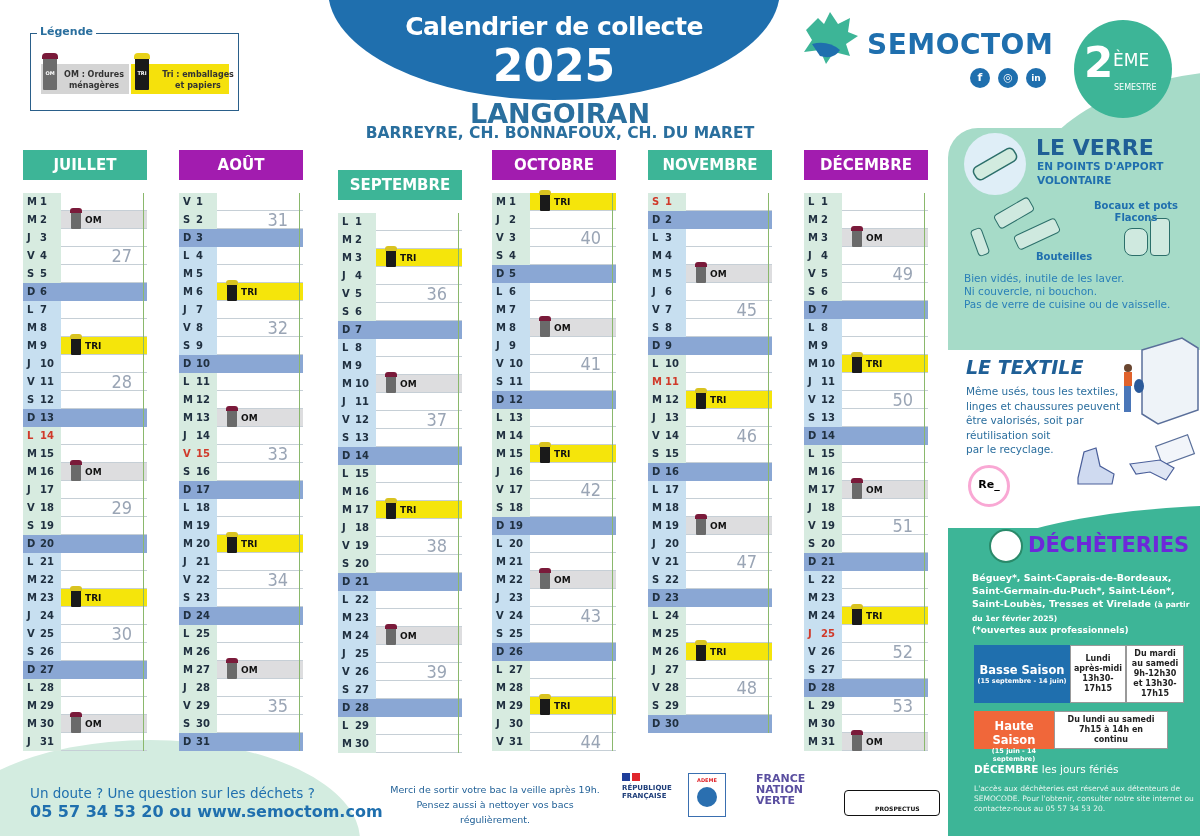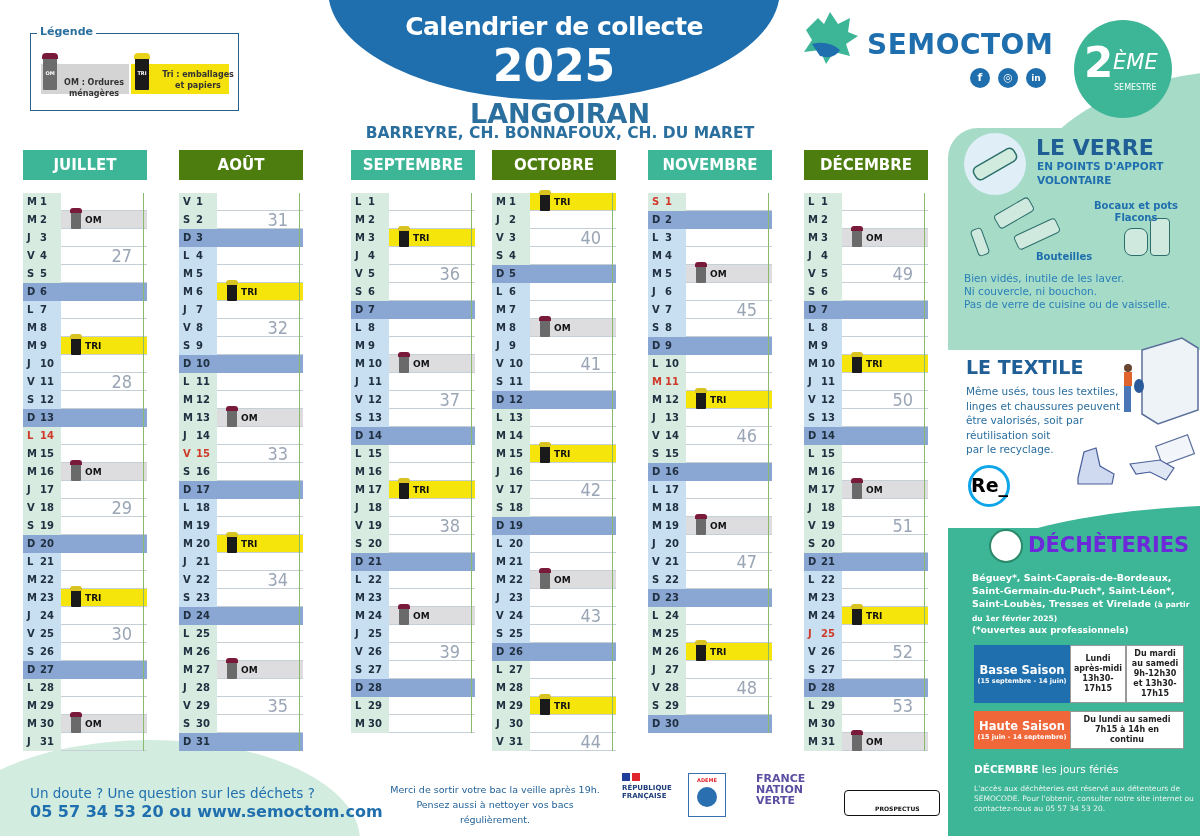--- a/index.html
+++ b/index.html
@@ -23,27 +23,27 @@
   .bin.om::before { background: #7a1a3a; }
   .bin.tri { background: #1a1a1a; }
   .bin.tri::before { background: #e8d21a; }
   .bin span { position: absolute; top: 14px; left: 0; width: 14px; text-align: center; font-size: 5px; color: #fff; font-weight: bold; }
   
   .leaf { position: absolute; left: 798px; top: 10px; width: 62px; height: 56px; }
   .brand { position: absolute; left: 867px; top: 28px; font-size: 28px; font-weight: bold; color: #1f6fae; letter-spacing: 0.5px; }
   .social { position: absolute; top: 68px; width: 20px; height: 20px; border-radius: 50%; background: #1f6fae; color: #fff; font-size: 11px; font-weight: bold; text-align: center; line-height: 20px; }
   .semester { position: absolute; left: 1074px; top: 20px; width: 98px; height: 98px; border-radius: 50%; background: #3db597; color: #fff; }
   .sem-num { position: absolute; left: 10px; top: 18px; font-size: 42px; font-weight: bold; }
-  .sem-eme { position: absolute; left: 39px; top: 30px; font-size: 21px; font-style: italic; }
+  .sem-eme { position: absolute; left: 39px; top: 30px; font-size: 17px; }
   .sem-lbl { position: absolute; left: 40px; top: 51px; font-size: 8px; margin-top: 12px; }
   
   .month { position: absolute; top: 150px; width: 124px; }
   .month-head { height: 30px; color: #fff; font-weight: bold; font-size: 15px; text-align: center; line-height: 30px; }
   .month-head.green { background: #3db597; }
-  .month-head.blue { background: #4d7c0f; }
+  .month-head.blue { background: #a21caf; }
   .days { position: absolute; top: 43px; left: 0; width: 124px; }
   .day { position: relative; height: 18px; border-bottom: 1px solid #c6cfd6; }
   .day .dl { position: absolute; left: 0; top: 0; width: 38px; height: 18px; font-size: 10px; font-weight: bold; color: #203040; line-height: 18px; padding-left: 4px; }
   .day .dl.g { background: #d7ebe0; }
   .day .dl.b { background: #c7dff0; }
   .day .dl .n { position: absolute; left: 17px; }
   .day.sun { background: #8aa7d4; border-bottom: 1px solid #8aa7d4; }
   .day.sun .dl { background: transparent; }
   .day.red .dl { color: #d03a2a; }
   .day.om .fill { position: absolute; left: 38px; right: 0; top: 0; bottom: 0; background: #dddddf; }
@@ -59,23 +59,23 @@
   .vline { position: absolute; width: 1px; background: #8ab86c; }
   
   .rp-top { position: absolute; left: 948px; top: 128px; width: 252px; height: 222px; background: #a6dbc8; border-radius: 30px 0 0 0; }
   .rp-top-curve { position: absolute; left: 1030px; top: 70px; width: 220px; height: 120px; background: #a6dbc8; border-radius: 100% 0 0 0; }
   .verre-icon { position: absolute; left: 964px; top: 133px; width: 62px; height: 62px; border-radius: 50%; background: #dfeef7; }
   .verre-title { position: absolute; left: 1036px; top: 135px; font-size: 22px; font-weight: bold; color: #1f5f96; }
   .verre-sub { position: absolute; left: 1037px; top: 159px; font-size: 10.5px; font-weight: bold; color: #1f6fae; line-height: 14px; }
   .verre-lbl { position: absolute; font-size: 10px; font-weight: bold; color: #1f6fae; text-align: center; line-height: 12px; }
   .verre-txt { position: absolute; left: 964px; top: 272px; font-size: 10.5px; color: #2a80b8; line-height: 13px; }
   .glass { position: absolute; border: 1.5px solid #2c6f6a; background: #cfe9df; border-radius: 4px; }
-  .textile-title { position: absolute; left: 966px; top: 356px; font-size: 19px; font-weight: bold; color: #1f5f96; }
+  .textile-title { position: absolute; left: 966px; top: 356px; font-size: 19px; font-weight: bold; color: #1f5f96; font-style: italic; }
   .textile-txt { position: absolute; left: 966px; top: 384px; font-size: 10.5px; color: #2a6e9e; line-height: 14.5px; }
-  .refashion { position: absolute; left: 968px; top: 465px; width: 42px; height: 42px; border: 3px solid #0ea5e9; border-radius: 50%; font-weight: bold; font-size: 19px; text-align: center; line-height: 34px; }
+  .refashion { position: absolute; left: 968px; top: 465px; width: 42px; height: 42px; border: 3px solid #f9a8d4; border-radius: 50%; font-weight: bold; font-size: 11px; text-align: center; line-height: 34px; }
   .rp-bot { position: absolute; left: 948px; top: 528px; width: 252px; height: 308px; background: #3db597; }
   .rp-bot-curve { position: absolute; left: 948px; top: 505px; width: 300px; height: 80px; background: #3db597; border-radius: 100% 0 0 0; }
   .dech-icon { position: absolute; left: 989px; top: 529px; width: 34px; height: 34px; border-radius: 50%; background: #fff; border: 2px solid #2a8a6a; }
   .dech-title { position: absolute; left: 1028px; top: 533px; font-size: 21px; font-weight: bold; color: #6d28d9; }
   .dech-list { position: absolute; left: 972px; top: 571px; width: 222px; font-size: 9.5px; font-weight: bold; color: #fff; line-height: 13px; }
   .dech-list small { font-size: 7.5px; }
   .dech-pro { position: absolute; left: 972px; top: 625px; font-size: 9px; font-weight: bold; color: #fff; }
   .season { position: absolute; left: 974px; display: flex; }
   .s-lbl { color: #fff; font-weight: bold; text-align: center; }
   .s-cell { background: #fff; font-size: 8px; font-weight: bold; color: #222; text-align: center; border: 1px solid #999; display: flex; align-items: center; justify-content: center; line-height: 10px; }
@@ -96,21 +96,21 @@
 <div class="title2">2025</div>
 <div class="commune">LANGOIRAN</div>
 <div class="streets">BARREYRE, CH. BONNAFOUX, CH. DU MARET</div>
 
 <div class="legend">
   <div class="legend-title">Légende</div>
   <div class="leg-om">
     <div class="bin om" style="left:2px;top:-8px;">
         <span>OM</span>
       </div>
-    <div class="leg-text" style="left:18px;top:13px;width:70px;color:#333;">
+    <div class="leg-text" style="left:18px;top:5px;width:70px;color:#333;">
       <div>OM : Ordures</div>
       <div>ménagères</div>
     </div>
   </div>
   <div class="leg-tri">
     <div class="bin tri" style="left:4px;top:-8px;">
         <span>TRI</span>
       </div>
     <div class="leg-text" style="left:20px;top:5px;width:78px;color:#333;margin-left:8px;">
       <div>Tri : emballages</div>
@@ -193,21 +193,21 @@
 
 <div class="season" style="top:645px;height:58px;">
   <div class="s-lbl" style="width:96px;background:#1f6fae;padding-top:18px;">
     <div style="font-size:11.5px;">Basse Saison</div>
     <div style="font-size:6.5px;">(15 septembre - 14 juin)</div>
   </div>
   <div class="s-cell" style="width:56px;padding:2px;">Lundi après-midi 13h30-17h15</div>
   <div class="s-cell" style="width:58px;padding:2px;">Du mardi au samedi 9h-12h30 et 13h30-17h15</div>
 </div>
 <div class="season" style="top:711px;height:38px;">
-  <div class="s-lbl" style="width:96px;background:#f0673a;padding-top:8px;">
+  <div class="s-lbl" style="width:80px;background:#f0673a;padding-top:8px;">
     <div style="font-size:11.5px;">Haute Saison</div>
     <div style="font-size:6.5px;">(15 juin - 14 septembre)</div>
   </div>
   <div class="s-cell" style="width:114px;padding:2px 10px;">Du lundi au samedi 7h15 à 14h en continu</div>
 </div>
 <div class="ferme"><span>DÉCEMBRE</span><span style="font-weight:normal;"> les jours fériés</span></div>
 <div class="access">L'accès aux déchèteries est réservé aux détenteurs de SEMOCODE. Pour l'obtenir, consulter notre site internet ou contactez-nous au 05 57 34 53 20.</div>
 
 <div class="foot-blob"></div>
 <div class="foot-q">Un doute ? Une question sur les déchets ?</div>
@@ -459,21 +459,21 @@
         </div>
         <div class="day">
           <div class="dl g"><span>S</span><span class="n">30</span></div>
         </div>
         <div class="day sun">
           <div class="dl g"><span>D</span><span class="n">31</span></div>
         </div>
       </div>
       <div class="vline" style="left: 120px; top: 43px; height: 558px;"></div>
     </div>
-    <div class="month" style="left: 351px;">
+    <div class="month" style="left: 338px; margin-top: 20px;">
       <div class="month-head green">SEPTEMBRE</div>
       <div class="days">
         <div class="day">
           <div class="dl g"><span>L</span><span class="n">1</span></div>
         </div>
         <div class="day">
           <div class="dl g"><span>M</span><span class="n">2</span></div>
         </div>
         <div class="day tri">
           <div class="fill"></div>

